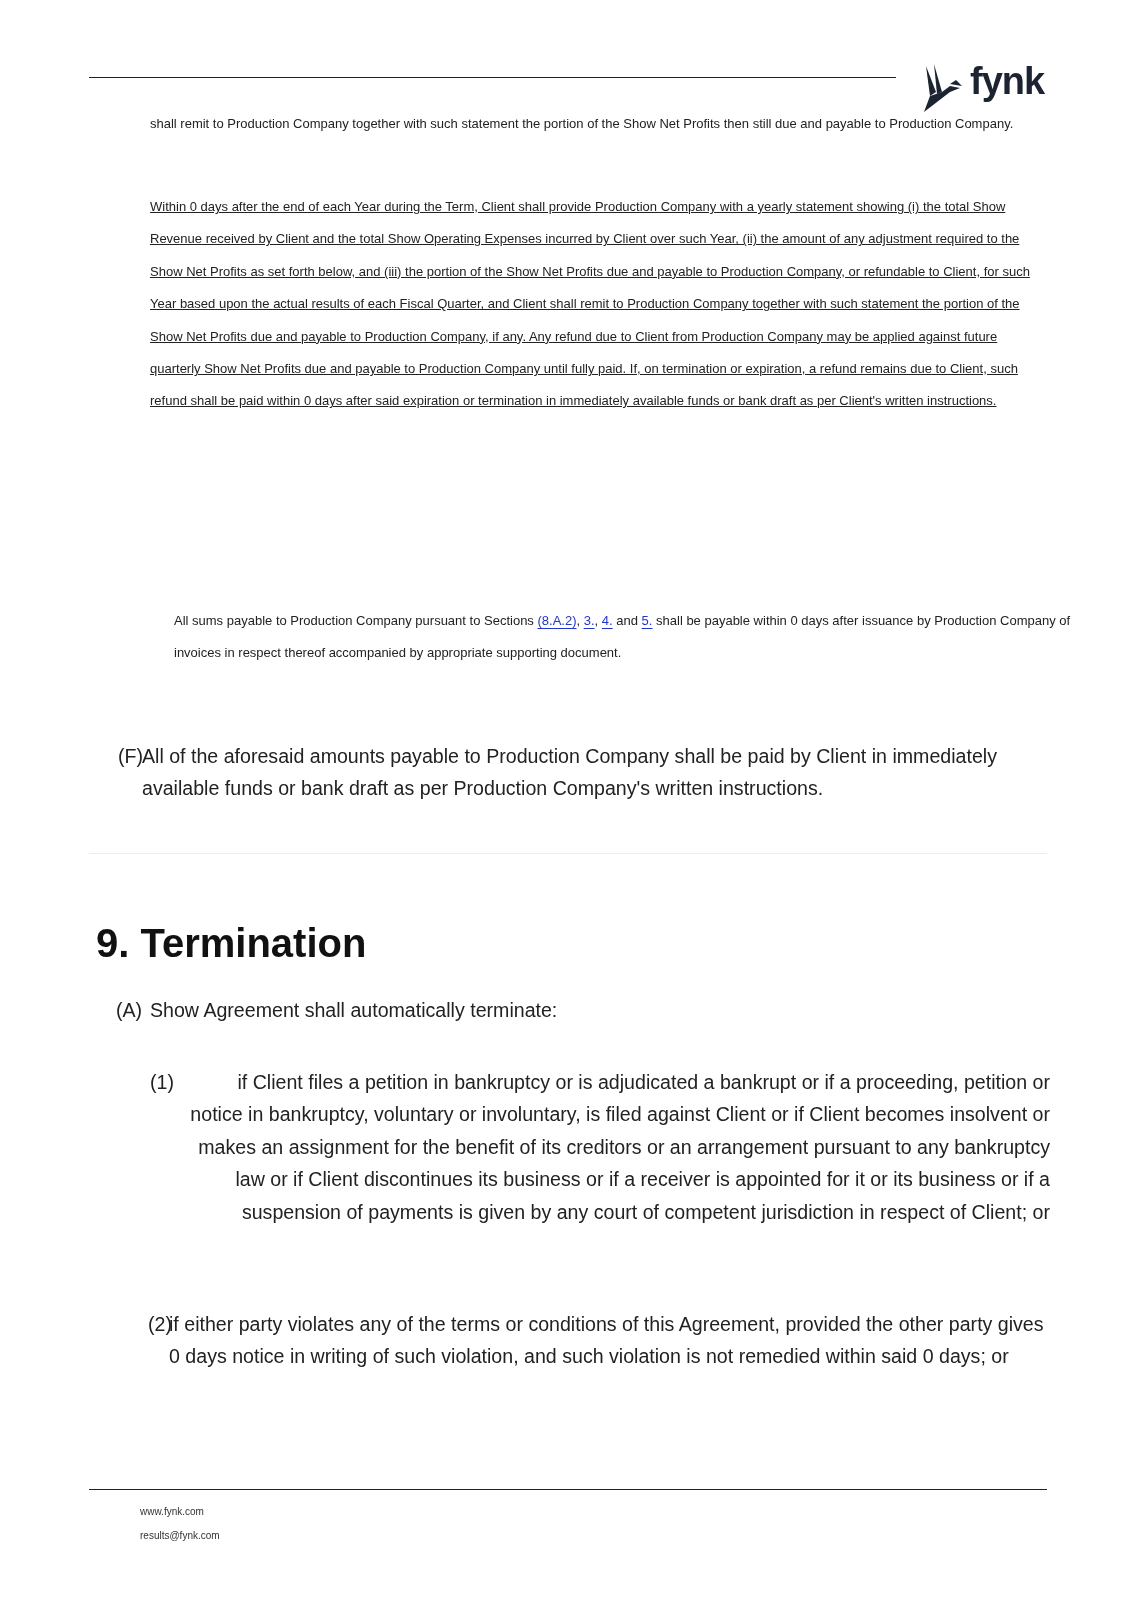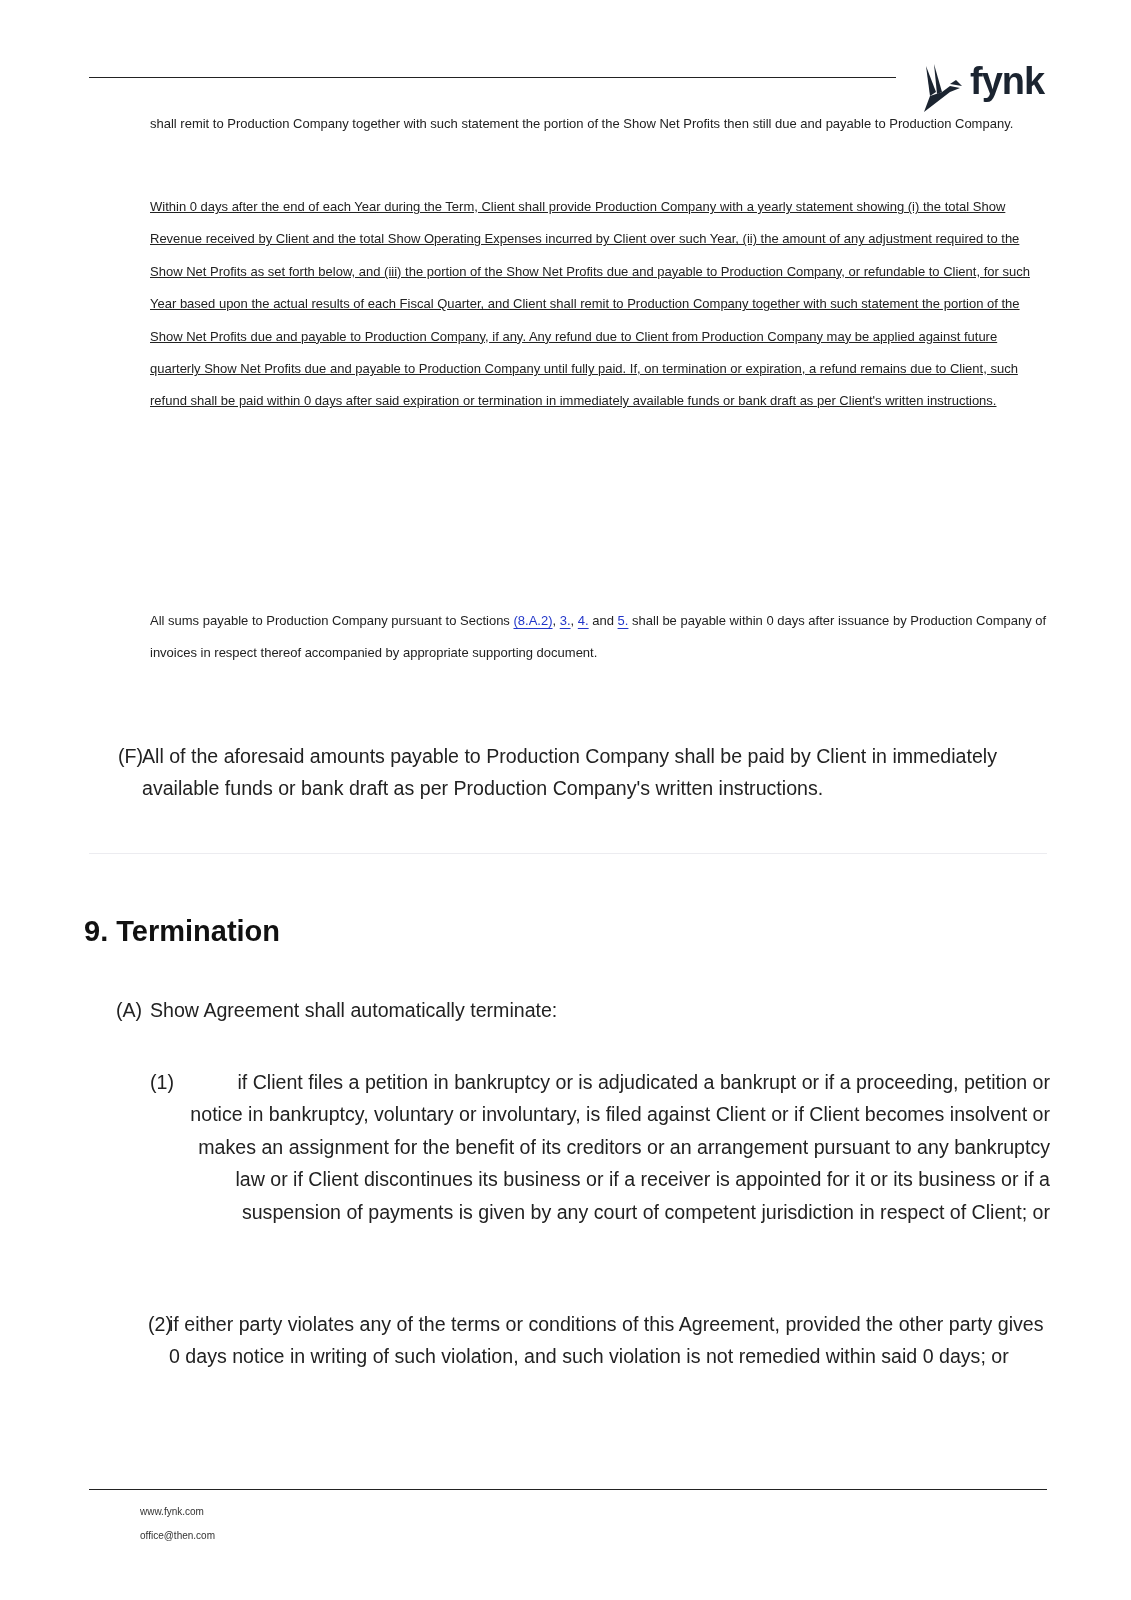--- a/index.html
+++ b/index.html
@@ -20,34 +20,34 @@
       font-family: "Liberation Sans", sans-serif; font-weight: 700; font-size: 38px;
       color: #1b2430; letter-spacing: -1px; margin-left: 4px; line-height: 1;
     }
     .para {
       position: absolute; left: 150px; width: 900px;
       font-size: 13px; line-height: 32.4px; color: #222;
       margin: 0;
     }
     .p1 { top: 108px; }
     .p2 { top: 191px; text-decoration: underline; }
-    .p3 { top: 605px; }
+    .p3 { top: 605px; margin-left: 24px; }
     a.ref { color: #2236c9; text-decoration: underline; text-underline-offset: 3px; }
     .item { position: absolute; font-size: 19.6px; line-height: 32.4px; color: #222; }
     .item .lbl { position: absolute; left: 0; top: 0; }
     .item .txt { display: block; }
     .item-f { left: 118px; top: 740px; width: 920px; }
     .item-f .txt { margin-left: 24px; }
     .divider {
       position: absolute; left: 89px; top: 853px; width: 958px; height: 0;
       border-top: 1px solid #ececf0;
     }
     .section-title {
-      position: absolute; left: 84px; top: 911px; margin: 0;
-      font-size: 29px; font-weight: 700; color: #111; line-height: 40px;
+      position: absolute; left: 84px; top: 911px; margin: 12px;
+      font-size: 40px; font-weight: 700; color: #111; line-height: 40px;
     }
     .item-a { left: 116px; top: 994px; width: 930px; }
     .item-a .txt { margin-left: 34px; }
     .item-1 { left: 150px; top: 1066px; width: 900px; }
     .item-1 .txt { margin-left: 30px; text-align: right; }
     .item-2 { left: 148px; top: 1308px; width: 902px; }
     .item-2 .txt { margin-left: 21px; }
     .footer-rule {
       position: absolute; left: 89px; top: 1489px; width: 958px; height: 0;
       border-top: 1.5px solid #222;
@@ -98,13 +98,13 @@
   <span class="txt">if Client files a petition in bankruptcy or is adjudicated a bankrupt or if a proceeding, petition or notice in bankruptcy, voluntary or involuntary, is filed against Client or if Client becomes insolvent or makes an assignment for the benefit of its creditors or an arrangement pursuant to any bankruptcy law or if Client discontinues its business or if a receiver is appointed for it or its business or if a suspension of payments is given by any court of competent jurisdiction in respect of Client; or</span>
 </div>
 
 <div class="item item-2">
   <span class="lbl">(2)</span>
   <span class="txt">if either party violates any of the terms or conditions of this Agreement, provided the other party gives 0 days notice in writing of such violation, and such violation is not remedied within said 0 days; or</span>
 </div>
 
 <div class="footer-rule"></div>
 <div class="footer-line f1">www.fynk.com</div>
-<div class="footer-line f2">office@then.com</div>
+<div class="footer-line f2">results@fynk.com</div>
 
 </body></html>

